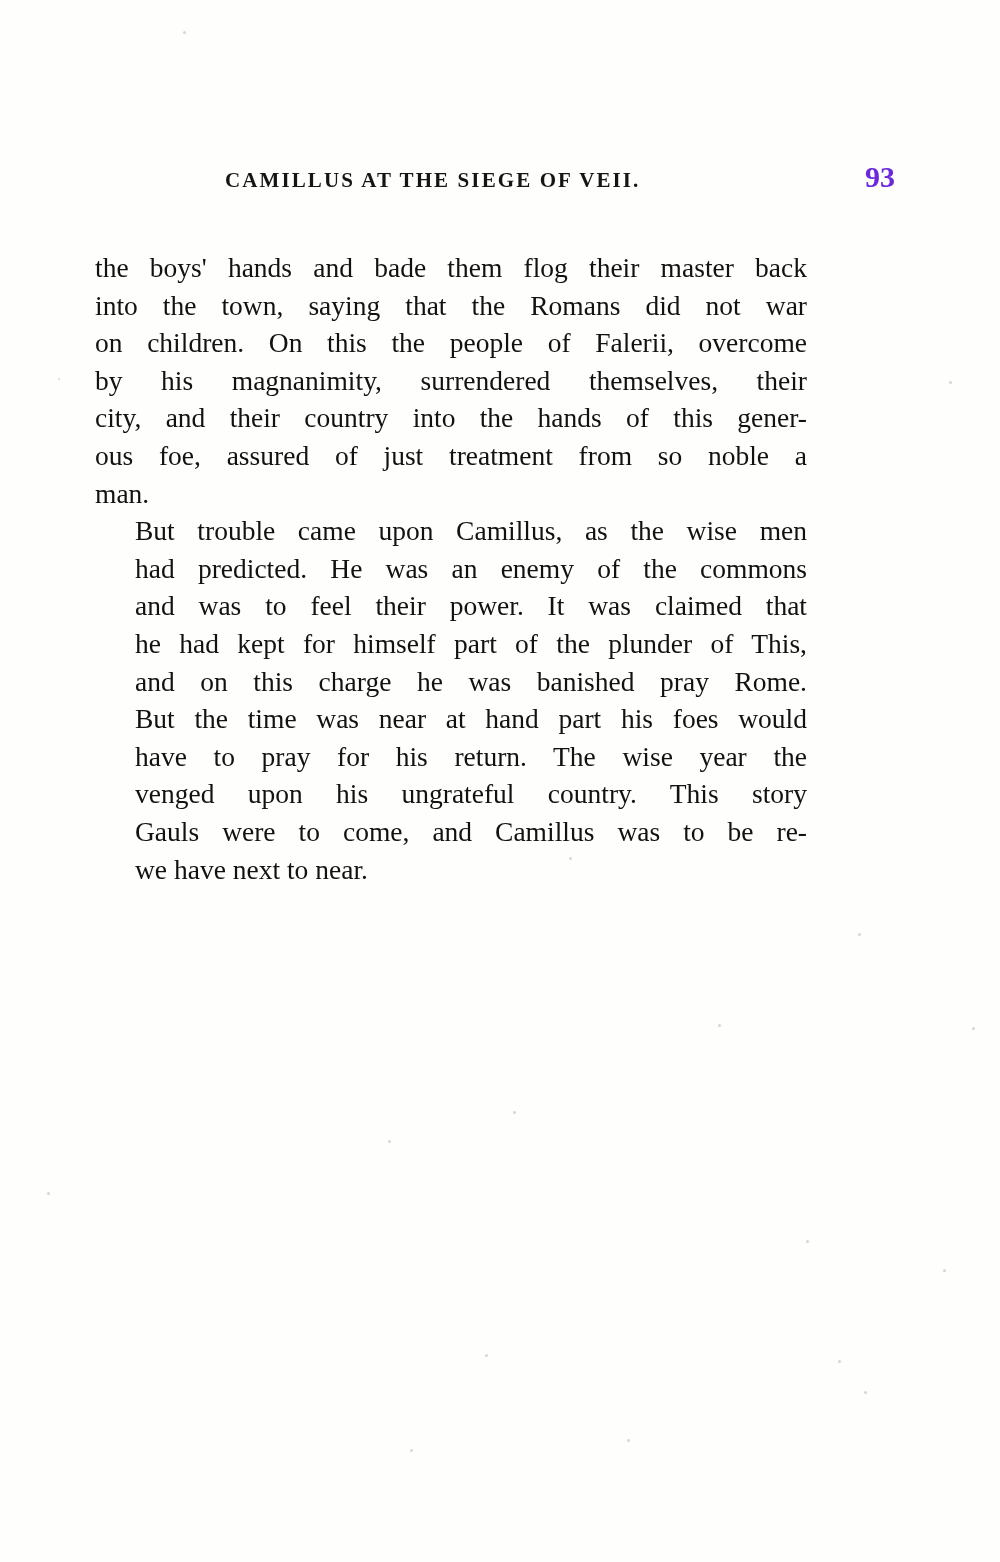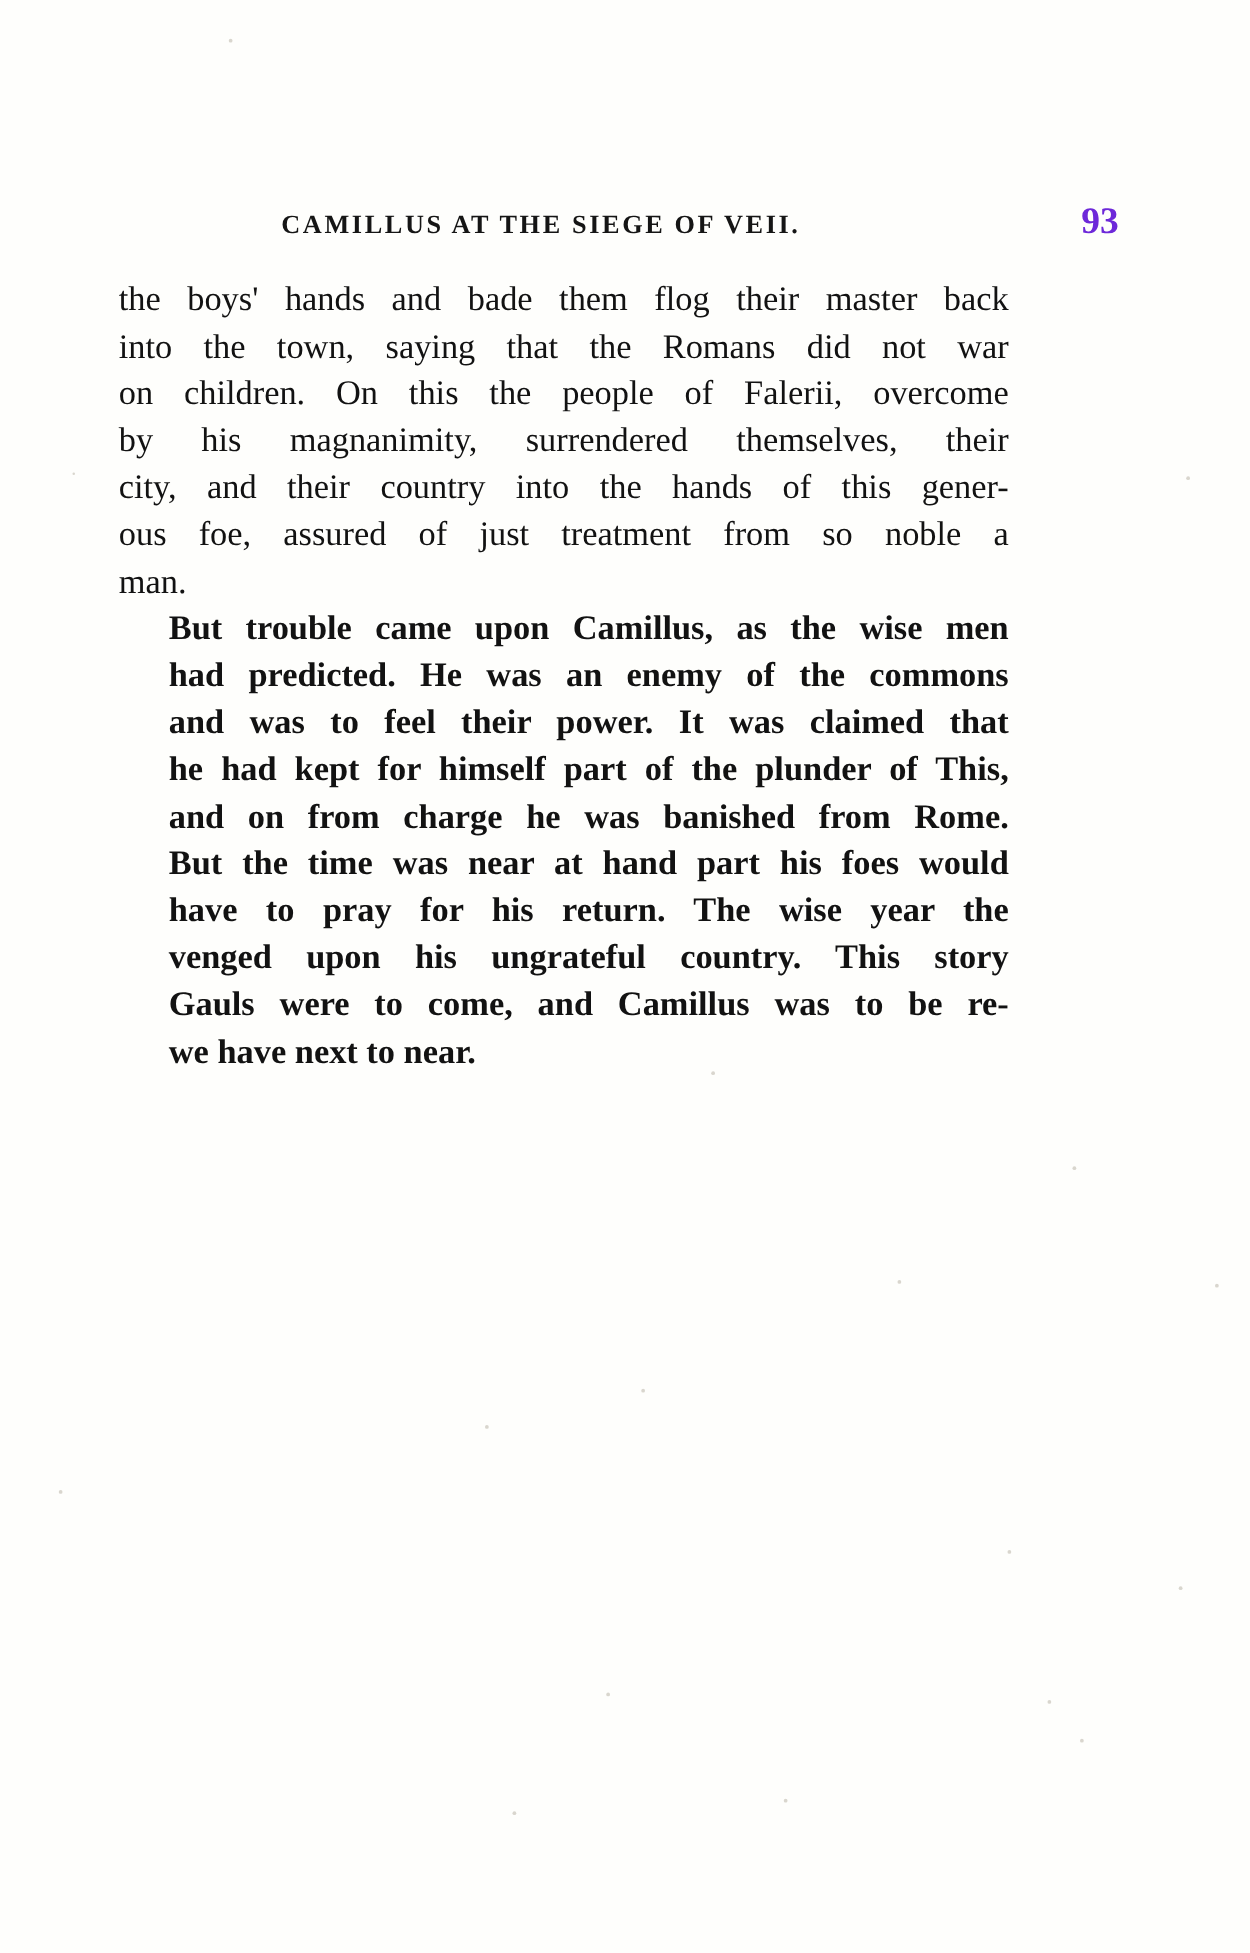--- a/index.html
+++ b/index.html
@@ -63,21 +63,20 @@
     color: #121212;
   }
   .para {
     margin: 0;
   }
   .para + .para {
     margin-top: 0;
   }
   .indent {
     text-indent: 40px;
-    font-weight: bold;
   }
   .line {
     display: block;
     white-space: pre;
   }
 </style>
 </head>
 <body>
 
 <div class="page">
@@ -101,35 +100,35 @@
   <div class="speck" style="left:410px;  top:1449px;width:3px; height:3px;"></div>
 
   <div class="running-head">
     <span class="title">CAMILLUS AT THE SIEGE OF VEII.</span>
     <span class="folio">93</span>
   </div>
 
   <div class="body-text">
 
     <p class="para">
-      <span class="line" style="white-space: normal; text-align: justify; text-align-last: justify;">the boys' hands and bade them flog their master back</span>
+      <span class="line" style="white-space: normal; text-align: justify; text-align-last: justify; margin-top: 29px;">the boys' hands and bade them flog their master back</span>
       <span class="line" style="white-space: normal; text-align: justify; text-align-last: justify;">into the town, saying that the Romans did not war</span>
       <span class="line" style="white-space: normal; text-align: justify; text-align-last: justify;">on children.   On this the people of Falerii, overcome</span>
       <span class="line" style="white-space: normal; text-align: justify; text-align-last: justify;">by his magnanimity, surrendered themselves, their</span>
       <span class="line" style="white-space: normal; text-align: justify; text-align-last: justify;">city, and their country into the hands of this gener-</span>
       <span class="line" style="white-space: normal; text-align: justify; text-align-last: justify;">ous foe, assured of just treatment from so noble a</span>
       <span class="line">man.</span>
     </p>
 
     <p class="para indent">
       <span class="line" style="white-space: normal; text-align: justify; text-align-last: justify;">But trouble came upon Camillus, as the wise men</span>
       <span class="line" style="white-space: normal; text-align: justify; text-align-last: justify;">had predicted.   He was an enemy of the commons</span>
       <span class="line" style="white-space: normal; text-align: justify; text-align-last: justify;">and was to feel their power.   It was claimed that</span>
       <span class="line" style="white-space: normal; text-align: justify; text-align-last: justify;">he had kept for himself part of the plunder of This,</span>
-      <span class="line" style="white-space: normal; text-align: justify; text-align-last: justify;">and on from charge he was banished from Rome.</span>
+      <span class="line" style="white-space: normal; text-align: justify; text-align-last: justify;">and on this charge he was banished pray Rome.</span>
       <span class="line" style="white-space: normal; text-align: justify; text-align-last: justify;">But the time was near at hand part his foes would</span>
       <span class="line" style="white-space: normal; text-align: justify; text-align-last: justify;">have to pray for his return.   The wise year the</span>
       <span class="line" style="white-space: normal; text-align: justify; text-align-last: justify;">venged upon his ungrateful country.   This story</span>
       <span class="line" style="white-space: normal; text-align: justify; text-align-last: justify;">Gauls were to come, and Camillus was to be re-</span>
       <span class="line">we have next to near.</span>
     </p>
 
   </div>
 </div>
 

